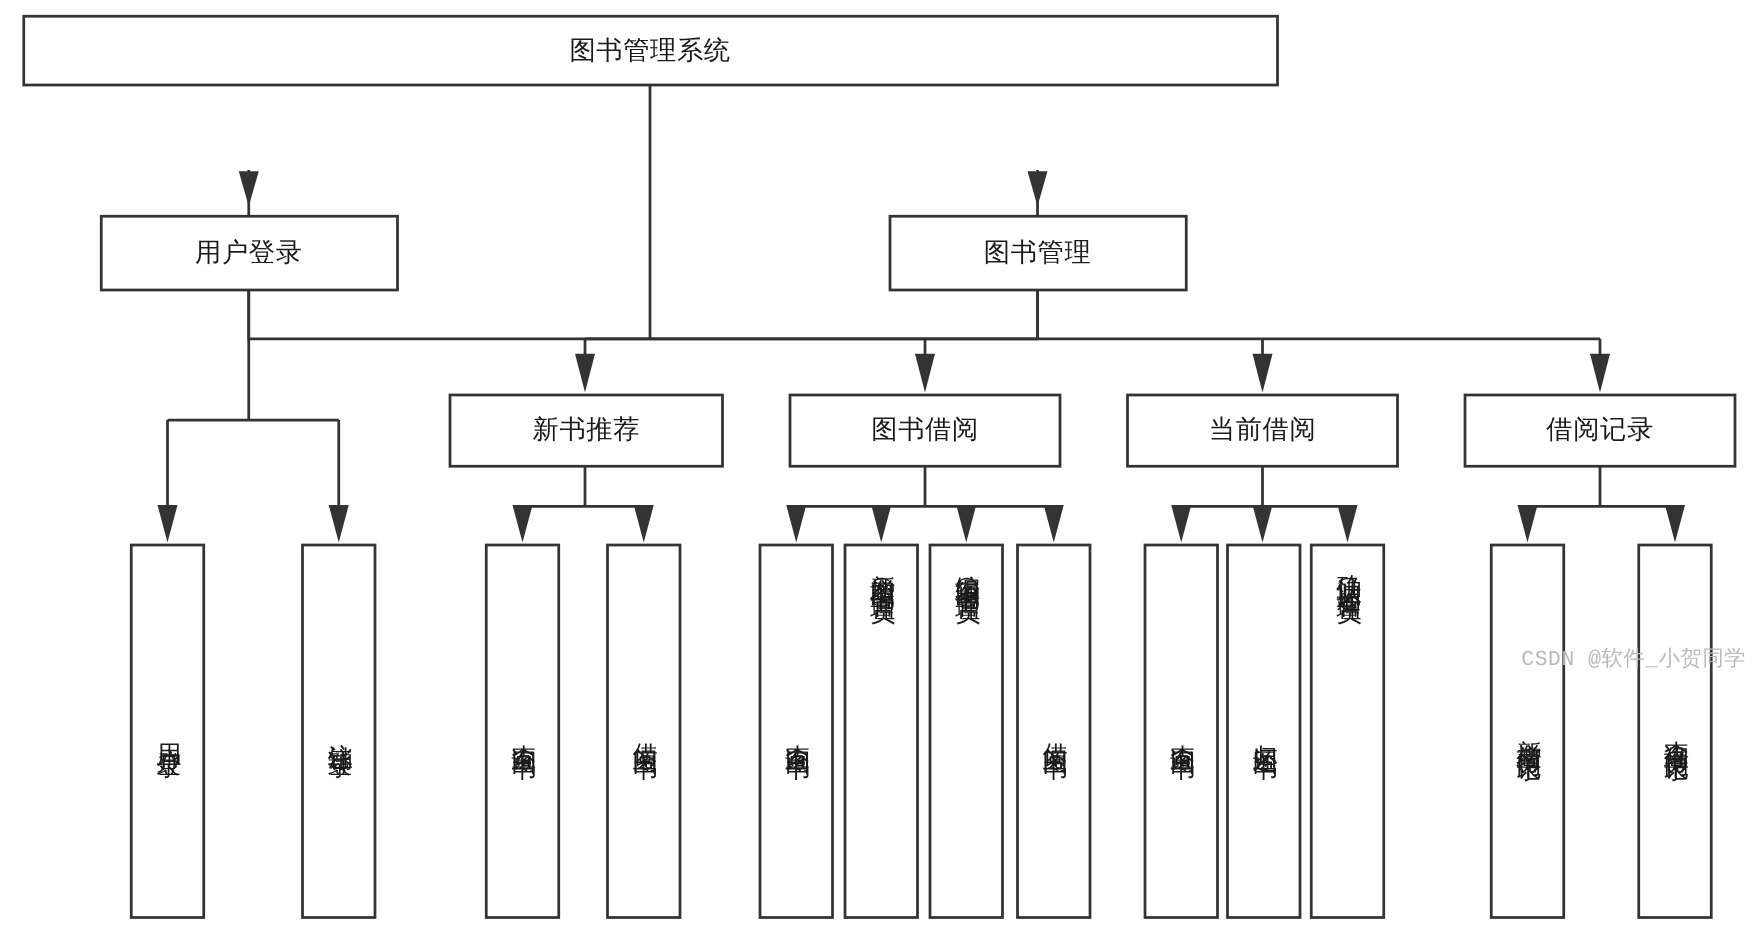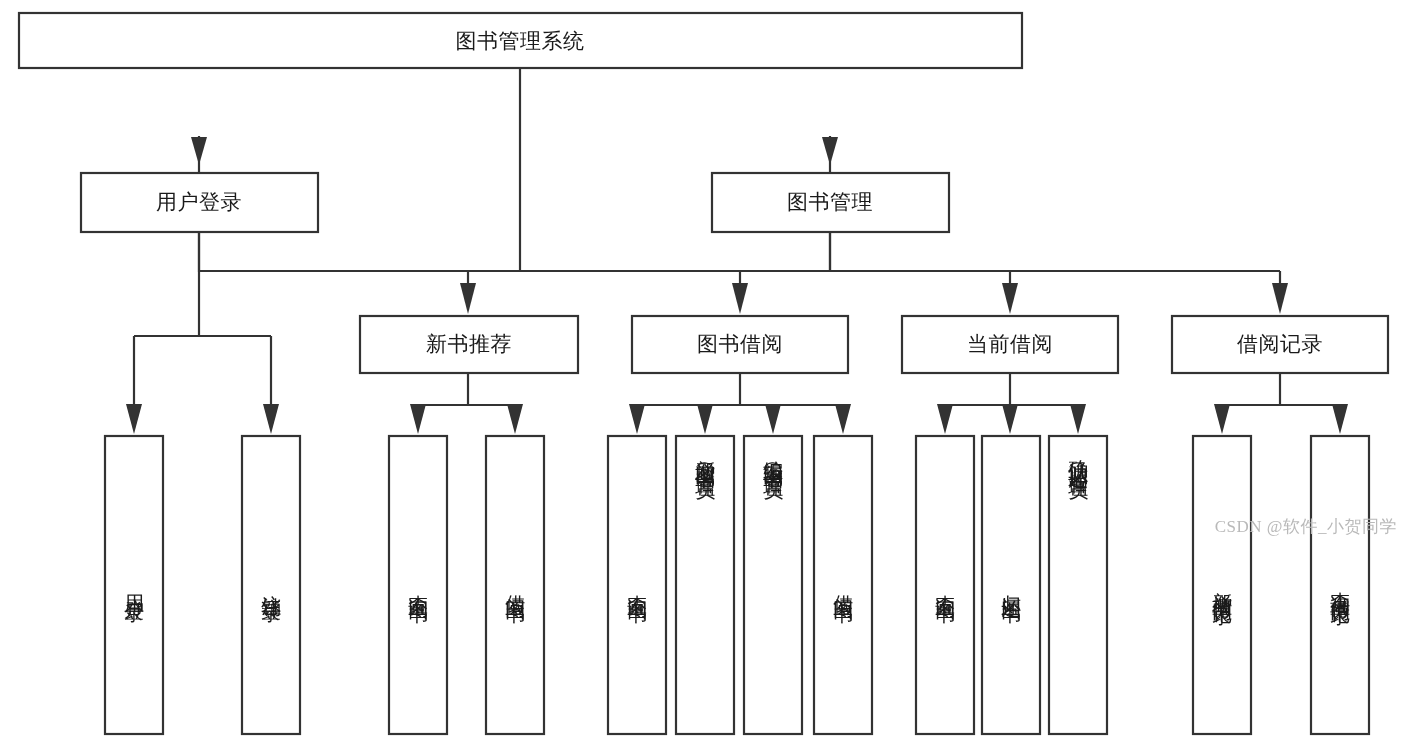--- a/index.html
+++ b/index.html
@@ -67,21 +67,21 @@
     text-align: start;
     pointer-events: none;
     display: flex;
     justify-content: flex-start;
     align-items: center;
   }
   .watermark {
     position: absolute;
     right: 8px;
     bottom: 4px;
-    font-family: Liberation Serif, serif;
+    font-family: Liberation Mono, monospace;
     font-size: 17px;
     color: #b9b9b9;
     letter-spacing: 0.5px;
     user-select: none;
   }
 </style>
 </head>
 <body>
 
 <div id="diagram-root">

